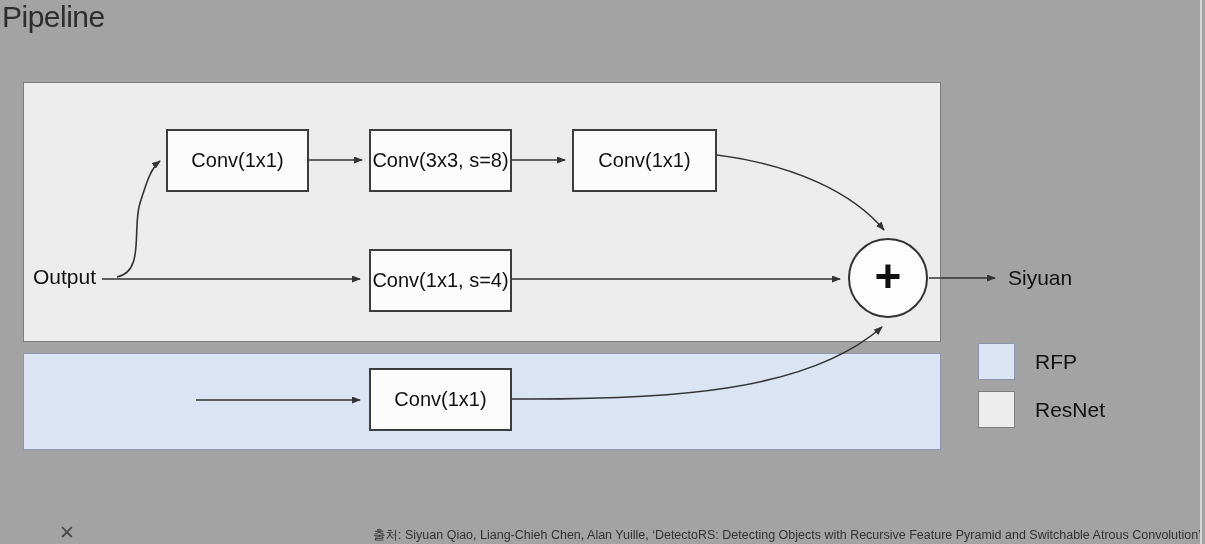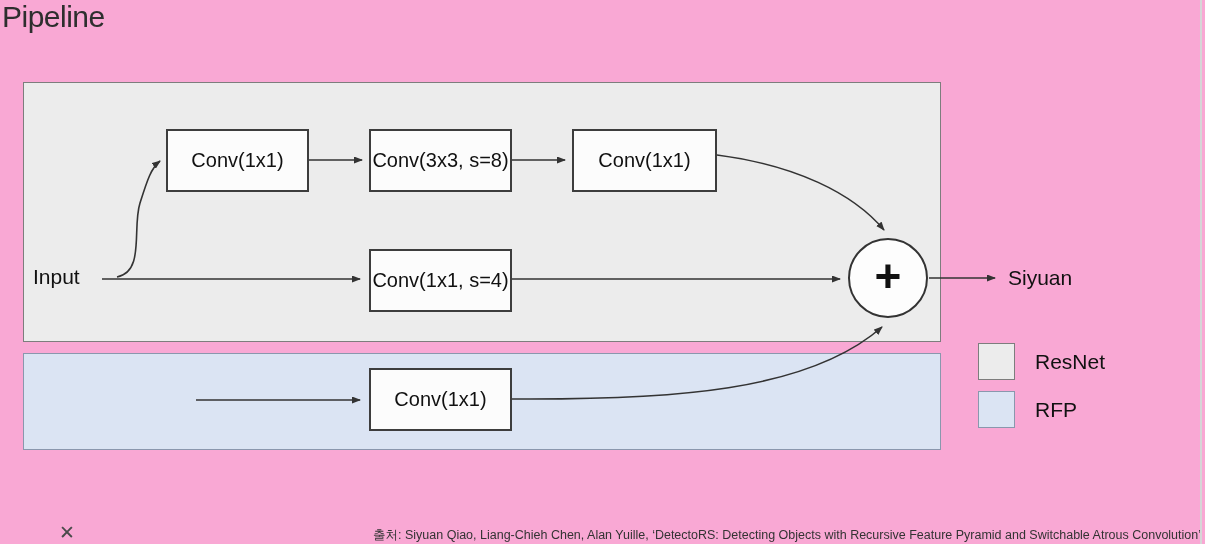--- a/index.html
+++ b/index.html
@@ -1,21 +1,21 @@
 <!DOCTYPE html>
 <html><head>
 <meta charset="utf-8">
 <style>
   html, body { margin: 0; padding: 0; background: #fff; }
   body { font-family: "Liberation Sans", sans-serif; }
   .stage {
     position: relative;
     width: 1205px;
     height: 544px;
-    background: #f9a8d4;
+    background: #a3a3a3;
     overflow: hidden;
     color: #1a1a1a;
   }
   .page-title {
     position: absolute;
     left: 2px; top: 0px;
     margin: 0;
     font-size: 30px;
     font-weight: 400;
     color: #2e2e2e;
@@ -179,36 +179,36 @@
   </div>
   <div class="conv-box box-d">
     <span>Conv</span>
     <span>(1x1, s=4)</span>
   </div>
   <div class="conv-box box-e">
     <span>Conv</span>
     <span>(1x1)</span>
   </div>
 
-  <div class="dlabel input-label">Input</div>
+  <div class="dlabel input-label">Output</div>
   <div class="dlabel output-label">Siyuan</div>
 
   <div class="sum-node">
     <span class="sum-symbol">+</span>
   </div>
 
   <div class="legend">
+    <div class="legend-item">
+      <span class="swatch rfp-swatch" style="background: rgb(219, 228, 243);"></span>
+      <span class="legend-label">RFP</span>
+    </div>
     <div class="legend-item">
       <span class="swatch resnet-swatch" style="background: rgb(236, 236, 236);"></span>
       <span class="legend-label">ResNet</span>
     </div>
-    <div class="legend-item">
-      <span class="swatch rfp-swatch" style="background: rgb(219, 228, 243);"></span>
-      <span class="legend-label">RFP</span>
-    </div>
   </div>
 
   <div class="close-button">✕</div>
   <div class="citation">출처: Siyuan Qiao, Liang-Chieh Chen, Alan Yuille, ‘DetectoRS: Detecting Objects with Recursive Feature Pyramid and Switchable Atrous Convolution’</div>
 
   <div class="right-edge"></div>
 
 </div>
 
 </body></html>

